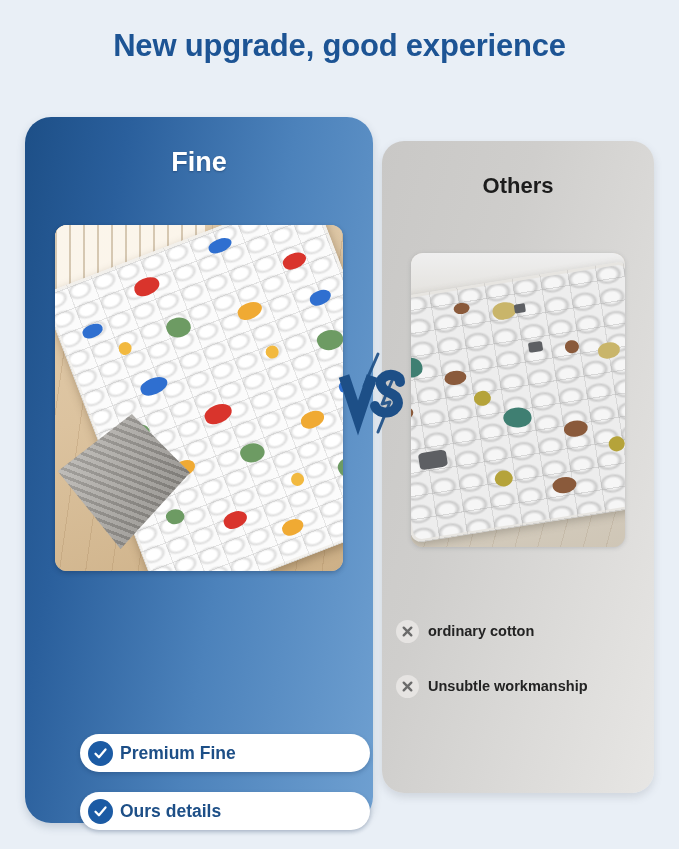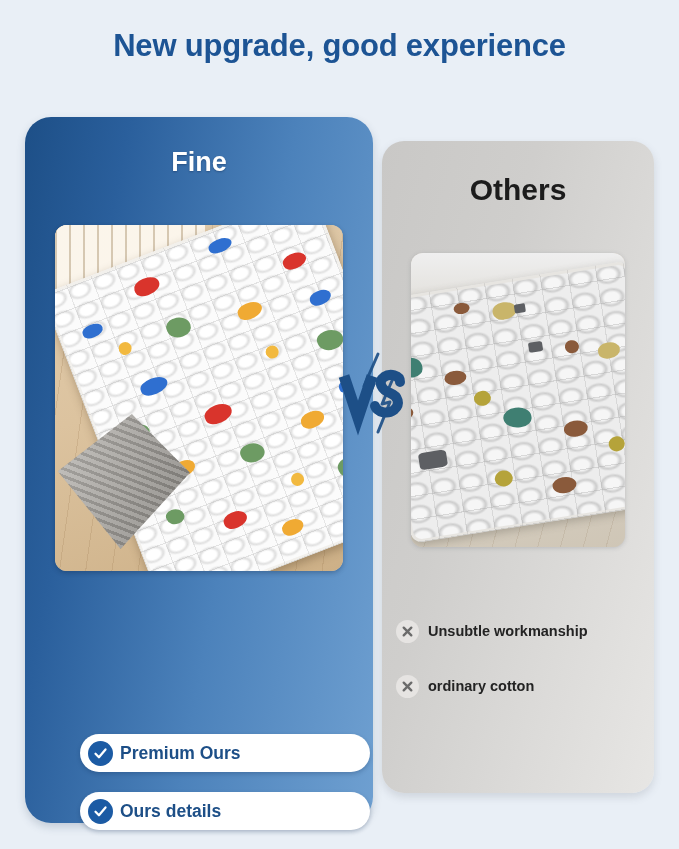--- a/index.html
+++ b/index.html
@@ -63,21 +63,21 @@
     font-weight: bold;
     color: #ffffff;
     text-shadow: 0 1px 2px rgba(10,30,60,0.35);
   }
 
   .panel-heading-others {
     position: absolute;
     left: 0; top: 32px;
     width: 272px;
     text-align: center;
-    font-size: 30px;
+    font-size: 22px;
     font-weight: bold;
     color: #1c1c1c;
   }
 
   
   .photo-ours {
     position: absolute;
     left: 30px;
     top: 108px;
     width: 288px;
@@ -332,21 +332,21 @@
   </div>
 
   <div class="features-ours">
 
     <div class="pill">
       <span class="check-icon">
         <svg width="15" height="15" viewBox="0 0 24 24" aria-hidden="true">
           <path d="M4 12.5 L9.5 18 L20 5.5" fill="none" stroke="#ffffff" stroke-width="3.6" stroke-linecap="round" stroke-linejoin="round"></path>
         </svg>
       </span>
-      <span class="label">Premium Ours</span>
+      <span class="label">Premium Fine</span>
     </div>
 
     <div class="pill">
       <span class="check-icon">
         <svg width="15" height="15" viewBox="0 0 24 24" aria-hidden="true">
           <path d="M4 12.5 L9.5 18 L20 5.5" fill="none" stroke="#ffffff" stroke-width="3.6" stroke-linecap="round" stroke-linejoin="round"></path>
         </svg>
       </span>
       <span class="label">Ours details</span>
     </div>
@@ -385,30 +385,30 @@
   </div>
 
   <div class="features-others" style="left:14px; top:477px;">
 
     <div class="drow">
       <span class="x-icon">
         <svg width="13" height="13" viewBox="0 0 24 24" aria-hidden="true">
           <path d="M5 5 L19 19 M19 5 L5 19" fill="none" stroke="#6b6b6b" stroke-width="4.4" stroke-linecap="round"></path>
         </svg>
       </span>
-      <span class="label">Unsubtle workmanship</span>
+      <span class="label">ordinary cotton</span>
     </div>
 
     <div class="drow">
       <span class="x-icon">
         <svg width="13" height="13" viewBox="0 0 24 24" aria-hidden="true">
           <path d="M5 5 L19 19 M19 5 L5 19" fill="none" stroke="#6b6b6b" stroke-width="4.4" stroke-linecap="round"></path>
         </svg>
       </span>
-      <span class="label">ordinary cotton</span>
+      <span class="label">Unsubtle workmanship</span>
     </div>
 
 
   </div>
 </div>
 
 <div class="vs-badge">
   <svg width="72" height="90" viewBox="0 0 72 90" aria-hidden="true">
 
     <path d="M40 2 L26 34 L36 32 L22 64" fill="none" stroke="#1d4f87" stroke-width="3" stroke-linecap="round" stroke-linejoin="round" opacity="0.92"></path>

